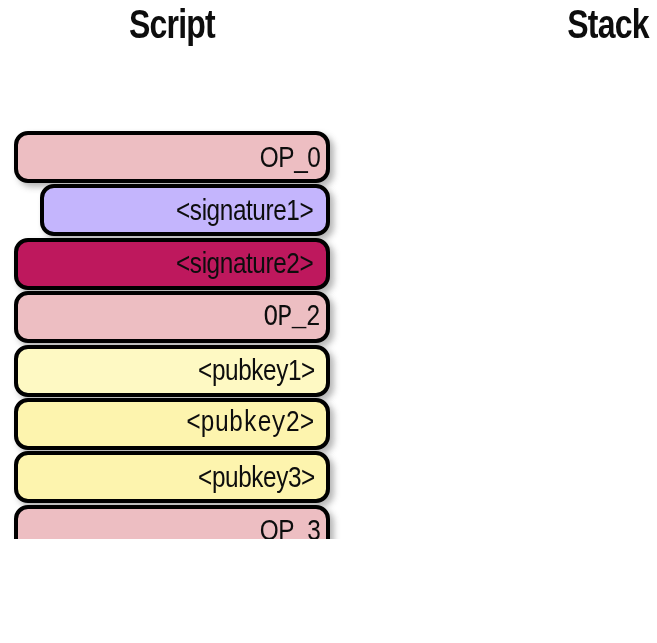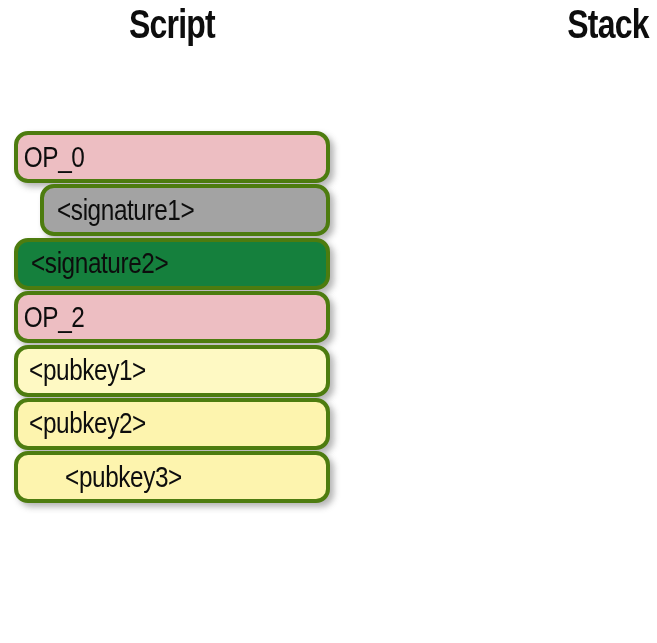--- a/index.html
+++ b/index.html
@@ -30,25 +30,25 @@
     left: 14px;
     top: 131px;
     width: 316px;
     display: flex;
     flex-direction: column;
     gap: 1.4px;
   }
   .box {
     box-sizing: border-box;
     height: 52px;
-    border: 4px solid #4d7c0f;
+    border: 4px solid #000000;
     border-radius: 14px;
     display: flex;
     align-items: center;
-    justify-content: flex-start;
+    justify-content: flex-end;
     box-shadow: 4px 4px 6px rgba(60,60,60,0.38);
     background: #ffffff;
   }
   .box-label {
     display: inline-block;
     font-size: 29px;
     font-weight: 500;
     letter-spacing: -0.5px;
     transform: scaleX(0.84);
     transform-origin: center center;
@@ -71,43 +71,46 @@
   <div class="col-header script-header">Script</div>
 
   <div class="col-header stack-header">Stack</div>
 
   <div class="script-stack">
 
     <div class="box" style="background-color: rgb(237, 190, 194);">
       <span class="box-label">OP_0</span>
     </div>
 
-    <div class="box" style="background-color: #a3a3a3; margin-left: 26px;">
+    <div class="box" style="background-color: #c4b5fd; margin-left: 26px;">
       <span class="box-label">&lt;signature1&gt;</span>
     </div>
 
-    <div class="box" style="background-color: #15803d;">
+    <div class="box" style="background-color: #be185d;">
       <span class="box-label">&lt;signature2&gt;</span>
     </div>
 
-    <div class="box" style="background-color: rgb(237, 190, 194);">
+    <div class="box" style="background-color: rgb(237, 190, 194); font-family: Liberation Mono, monospace;">
       <span class="box-label">OP_2</span>
     </div>
 
     <div class="box" style="background-color: #fef9c3;">
       <span class="box-label">&lt;pubkey1&gt;</span>
     </div>
 
-    <div class="box" style="background-color: rgb(253, 244, 174);">
+    <div class="box" style="background-color: rgb(253, 244, 174); font-family: Liberation Mono, monospace;">
       <span class="box-label">&lt;pubkey2&gt;</span>
     </div>
 
     <div class="box" style="background-color: rgb(253, 244, 174); padding-left: 36px;">
       <span class="box-label">&lt;pubkey3&gt;</span>
     </div>
 
+    <div class="box" style="background-color: rgb(237, 190, 194);">
+      <span class="box-label">OP_3</span>
+    </div>
 
 
   </div>
 
   <div class="stack-column-area"></div>
 
 </div>
 
 </body></html>

